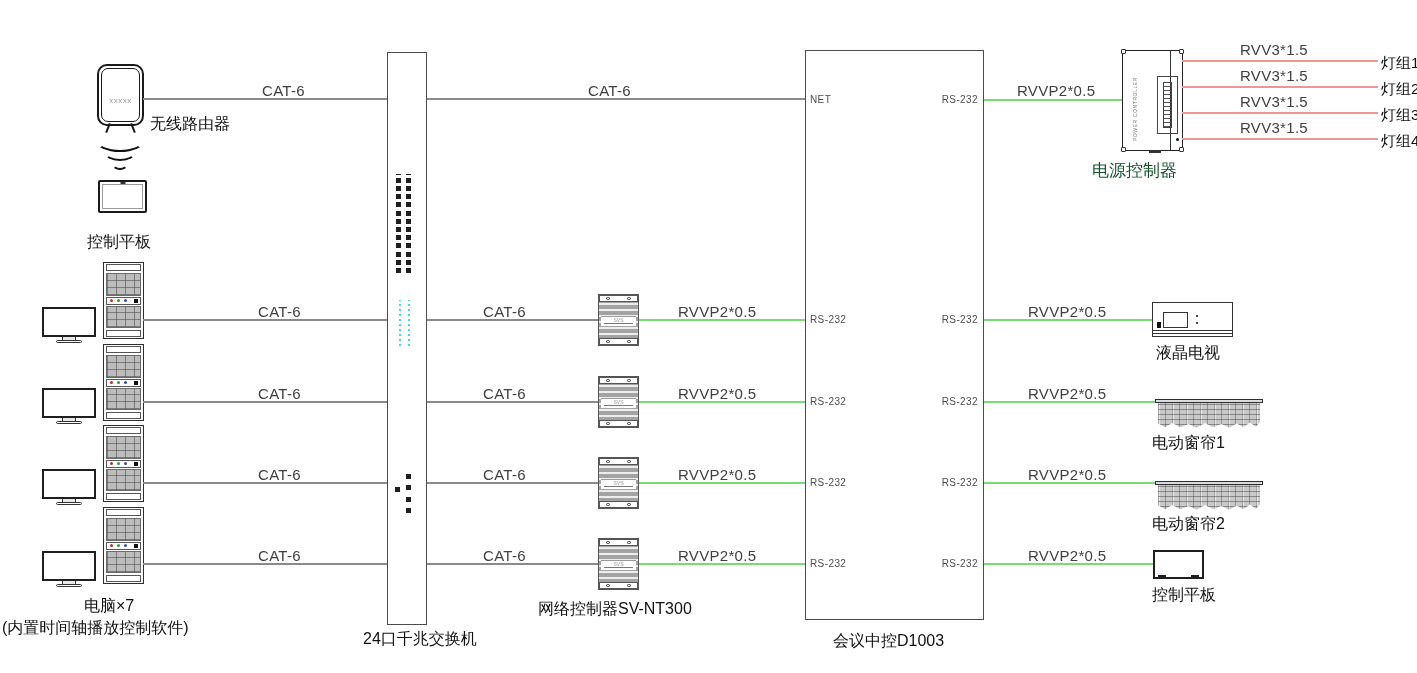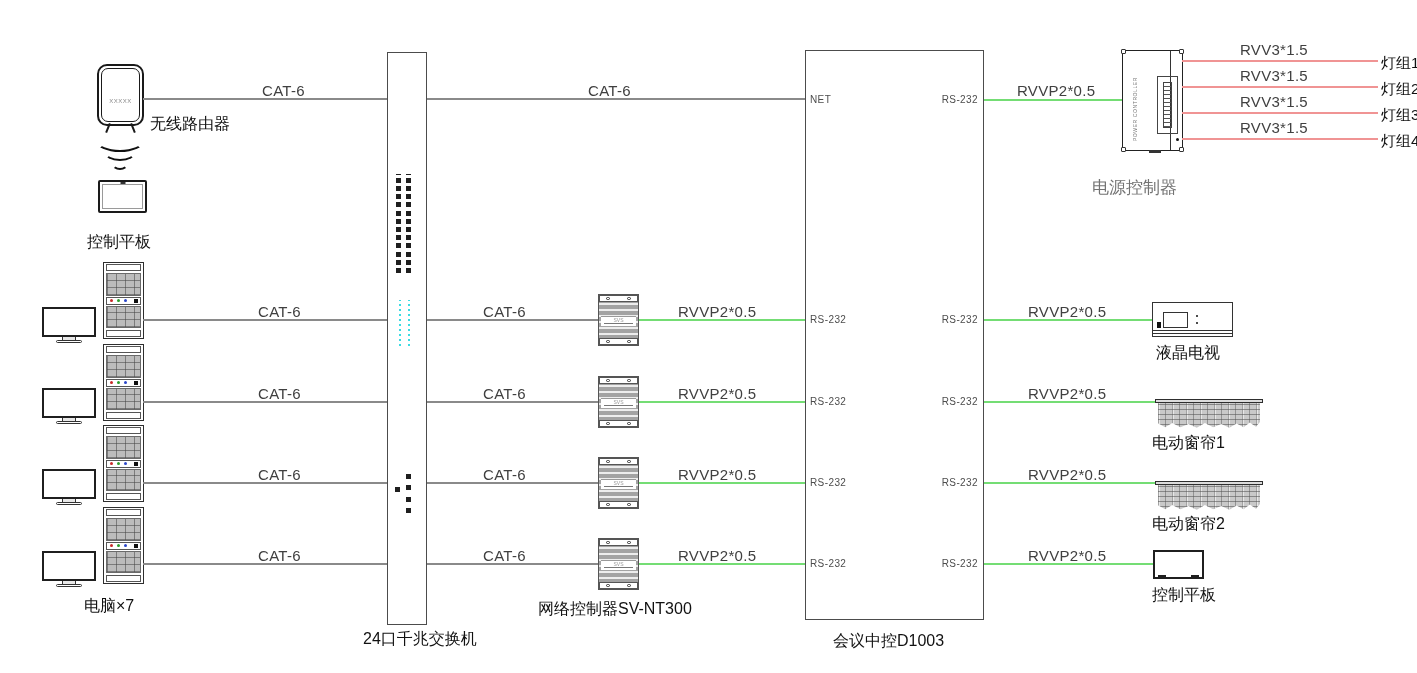--- a/index.html
+++ b/index.html
@@ -175,20 +175,21 @@
       <span class="t-sq"></span>
     </div>
     <div class="t-vent"></div>
     <div class="t-bar"></div>
   </div>
   <div class="monitor" style="top:551px;"></div>
   <div class="m-stand" style="left:62px;top:581px;"></div>
   <div class="m-base" style="left:56px;top:584px;"></div>
 
   <div class="lbl devlbl" style="left:84px;top:596px;">电脑×7</div>
+  <div class="lbl devlbl" style="left:2px;top:618px;">(内置时间轴播放控制软件)</div>
 
   <div class="box" style="left:387px;top:52px;width:40px;height:573px;"></div>
   <div class="pcol" style="left:396px;top:174px;height:99px;"></div>
   <div class="pcol" style="left:406px;top:174px;height:99px;"></div>
   <div class="cyancol" style="left:399px;top:300px;height:46px;"></div>
   <div class="cyancol" style="left:408px;top:300px;height:46px;"></div>
   <div class="psq" style="left:395px;top:487px;"></div>
   <div class="pcolC" style="left:406px;top:468px;height:45px;"></div>
   <div class="lbl devlbl" style="left:363px;top:629px;">24口千兆交换机</div>
 
@@ -300,21 +301,21 @@
     <div class="pw-panel">
       <div class="pw-strip"></div>
     </div>
     <div class="screw" style="left:-2px;top:-2px;"></div>
     <div class="screw" style="right:-2px;top:-2px;"></div>
     <div class="screw" style="left:-2px;bottom:-2px;"></div>
     <div class="screw" style="right:-2px;bottom:-2px;"></div>
     <div class="pw-dot"></div>
     <div class="pw-notch"></div>
   </div>
-  <div class="lbl" style="left:1092px;top:159px;font-size:17px;color:#737373;margin-top:17px;">电源控制器</div>
+  <div class="lbl" style="left:1092px;top:159px;font-size:17px;color:#14532d;">电源控制器</div>
 
   <div class="ln red" style="left:1182px;top:60px;width:196px;"></div>
   <div class="ln red" style="left:1182px;top:86px;width:196px;"></div>
   <div class="ln red" style="left:1182px;top:112px;width:196px;"></div>
   <div class="ln red" style="left:1182px;top:138px;width:196px;"></div>
   <div class="lbl cable" style="left:1240px;top:41px;">RVV3*1.5</div>
   <div class="lbl cable" style="left:1240px;top:67px;">RVV3*1.5</div>
   <div class="lbl cable" style="left:1240px;top:93px;">RVV3*1.5</div>
   <div class="lbl cable" style="left:1240px;top:119px;">RVV3*1.5</div>
   <div class="lbl devlbl" style="left:1381px;top:54px;font-size:15px;">灯组1</div>

